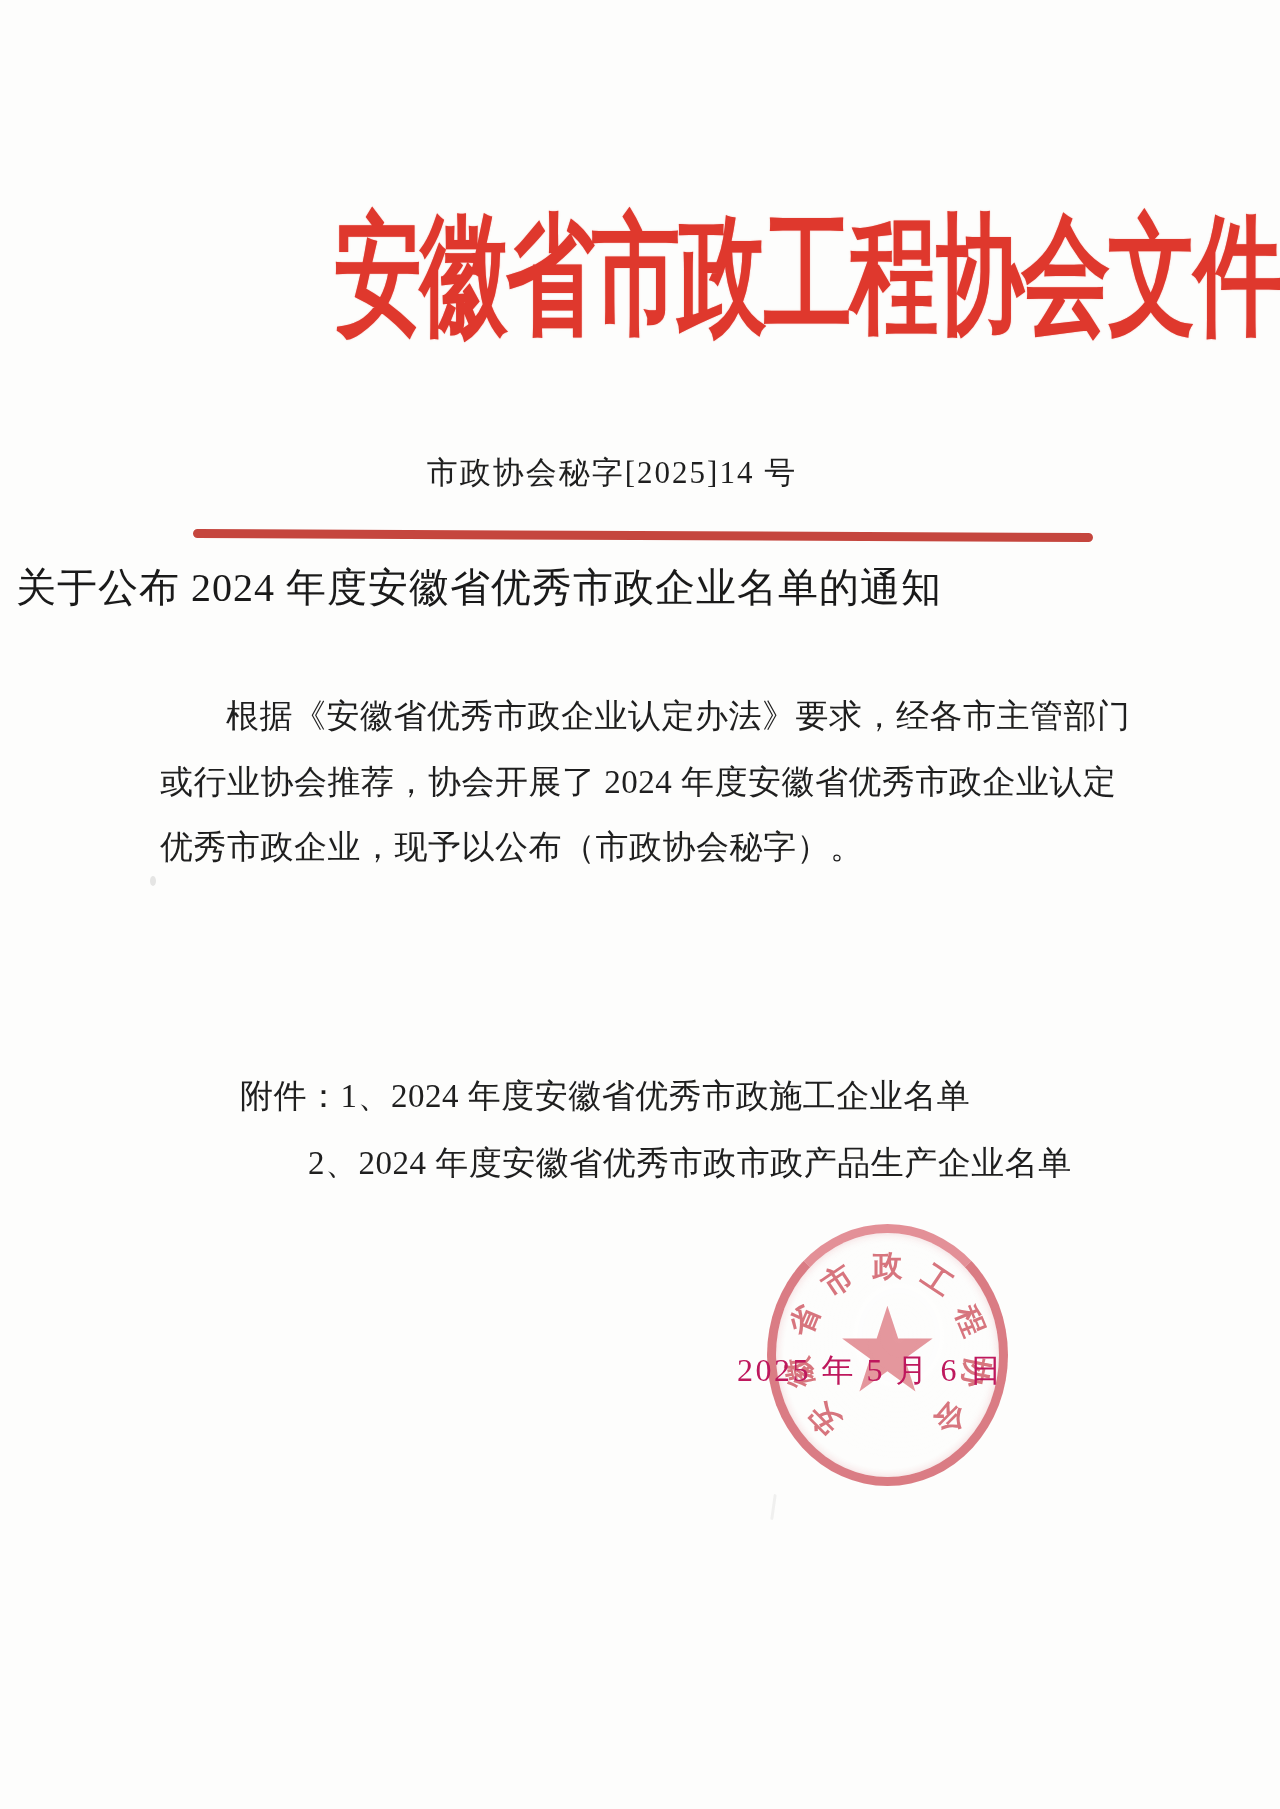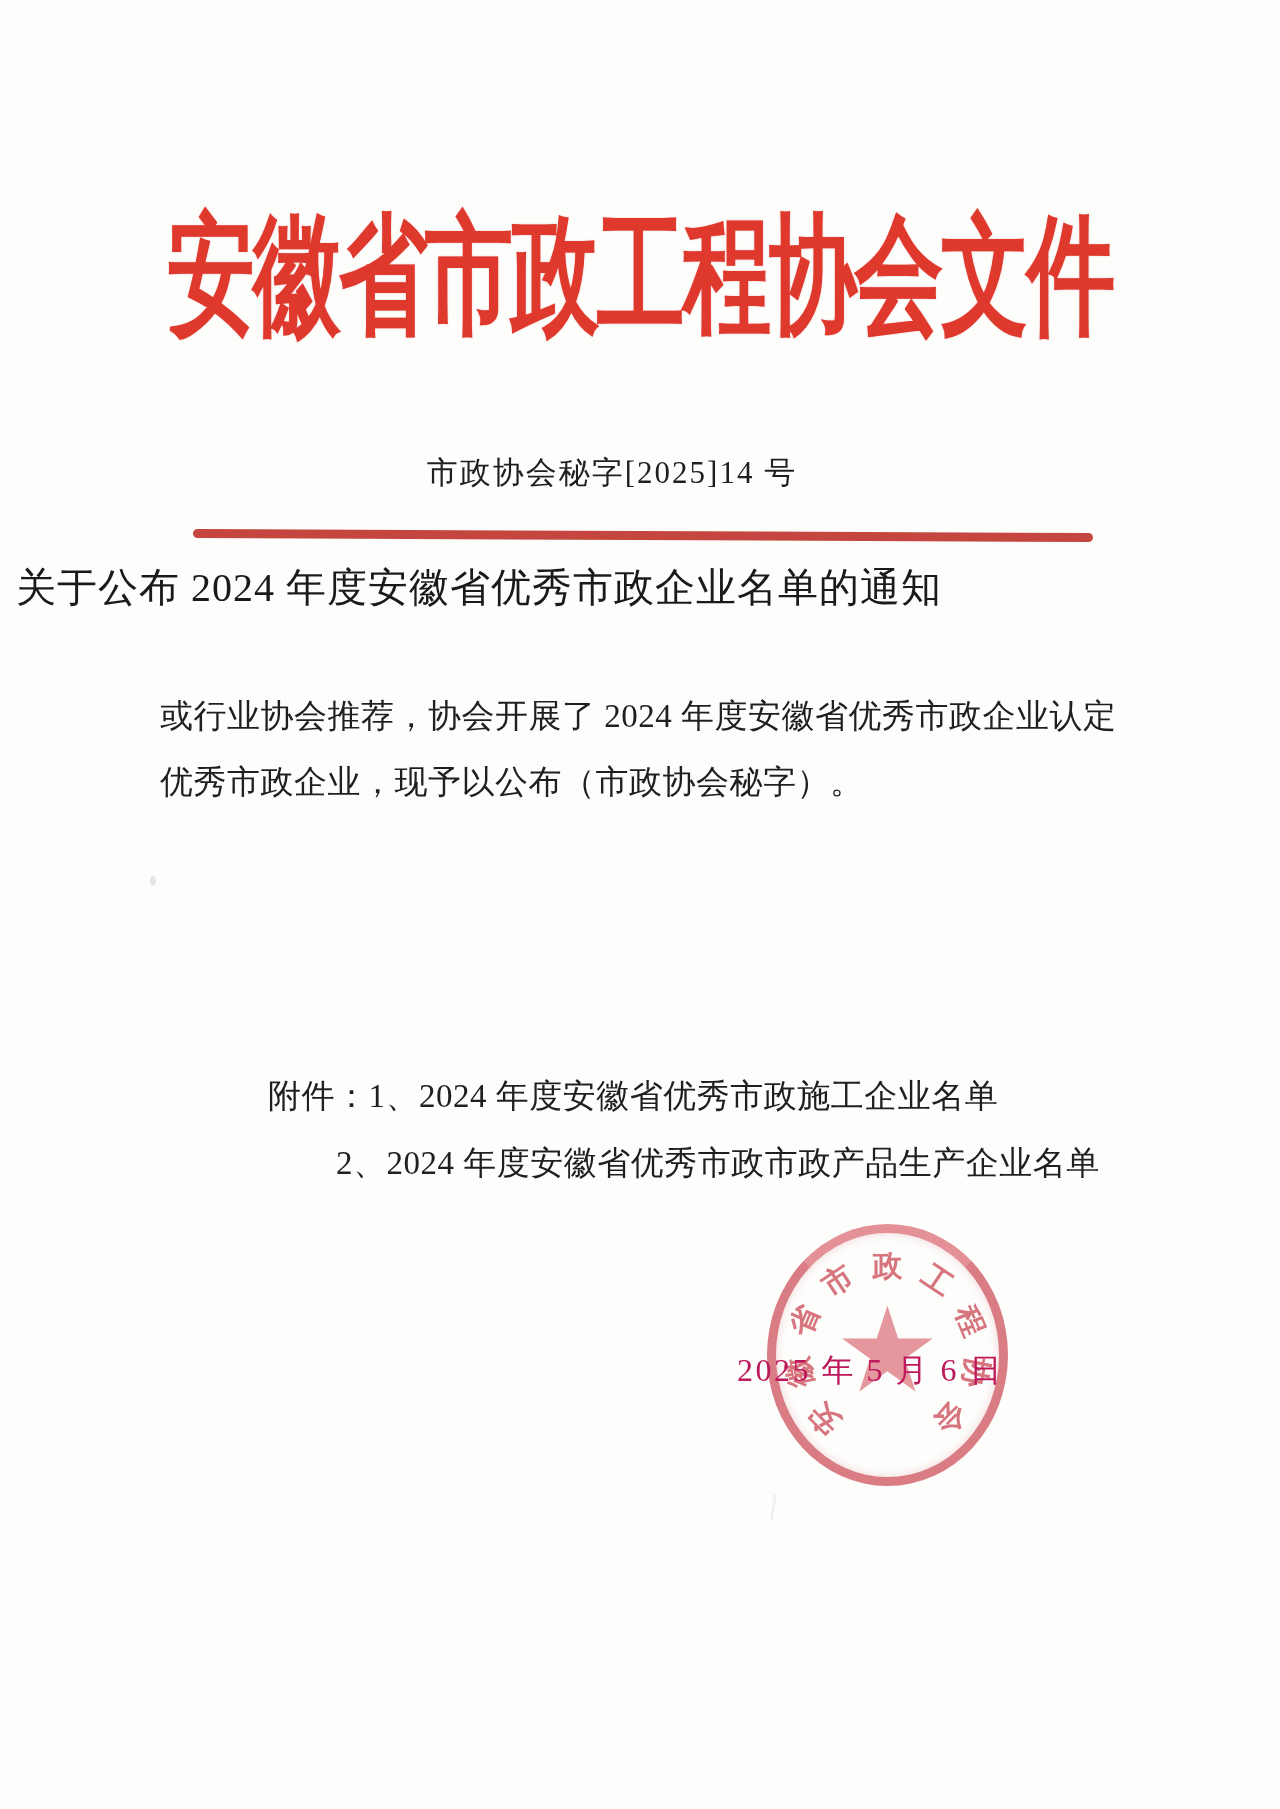--- a/index.html
+++ b/index.html
@@ -19,21 +19,21 @@
 
   
   .header-title-wrap {
     position: absolute;
     top: 196px;
     left: 0;
     width: 100%;
     height: 160px;
     display: flex;
     align-items: center;
-    justify-content: center;
+    justify-content: flex-end;
   }
   .header-title {
     font-size: 88px;
     font-weight: bold;
     color: #df382d;
     letter-spacing: -2px;
     white-space: nowrap;
     transform: scaleY(1.48);
     text-shadow: 0 0 1px rgba(223,56,45,0.55);
   }
@@ -93,21 +93,21 @@
   
   .attachments {
     position: absolute;
     top: 1063px;
     left: 240px;
     font-size: 33px;
     line-height: 67px;
     letter-spacing: 0.5px;
     color: #1f1f1f;
   }
-  .attachment-line { white-space: nowrap; margin-left: 28px; }
+  .attachment-line { white-space: nowrap; }
   .attachment-line.second { padding-left: 68px; }
 
   
   .seal {
     position: absolute;
     left: 767px;
     top: 1224px;
     width: 241px;
     height: 262px;
     z-index: 2;
@@ -184,20 +184,21 @@
     <div class="header-title">安徽省市政工程协会文件</div>
   </div>
 
   <div class="doc-number">市政协会秘字[2025]14 号</div>
 
   <div class="red-rule"></div>
 
   <div class="notice-title">关于公布 2024 年度安徽省优秀市政企业名单的通知</div>
 
   <div class="body-text">
+    <span class="body-line indent">根据《安徽省优秀市政企业认定办法》要求，经各市主管部门</span>
     <span class="body-line">或行业协会推荐，协会开展了 2024 年度安徽省优秀市政企业认定</span>
     <span class="body-line">优秀市政企业，现予以公布（市政协会秘字）。</span>
   </div>
 
   <div class="attachments">
     <div class="attachment-line"><span>附件：</span><span>1、2024 年度安徽省优秀市政施工企业名单</span></div>
     <div class="attachment-line second">2、2024 年度安徽省优秀市政市政产品生产企业名单</div>
   </div>
 
   <div class="seal">

